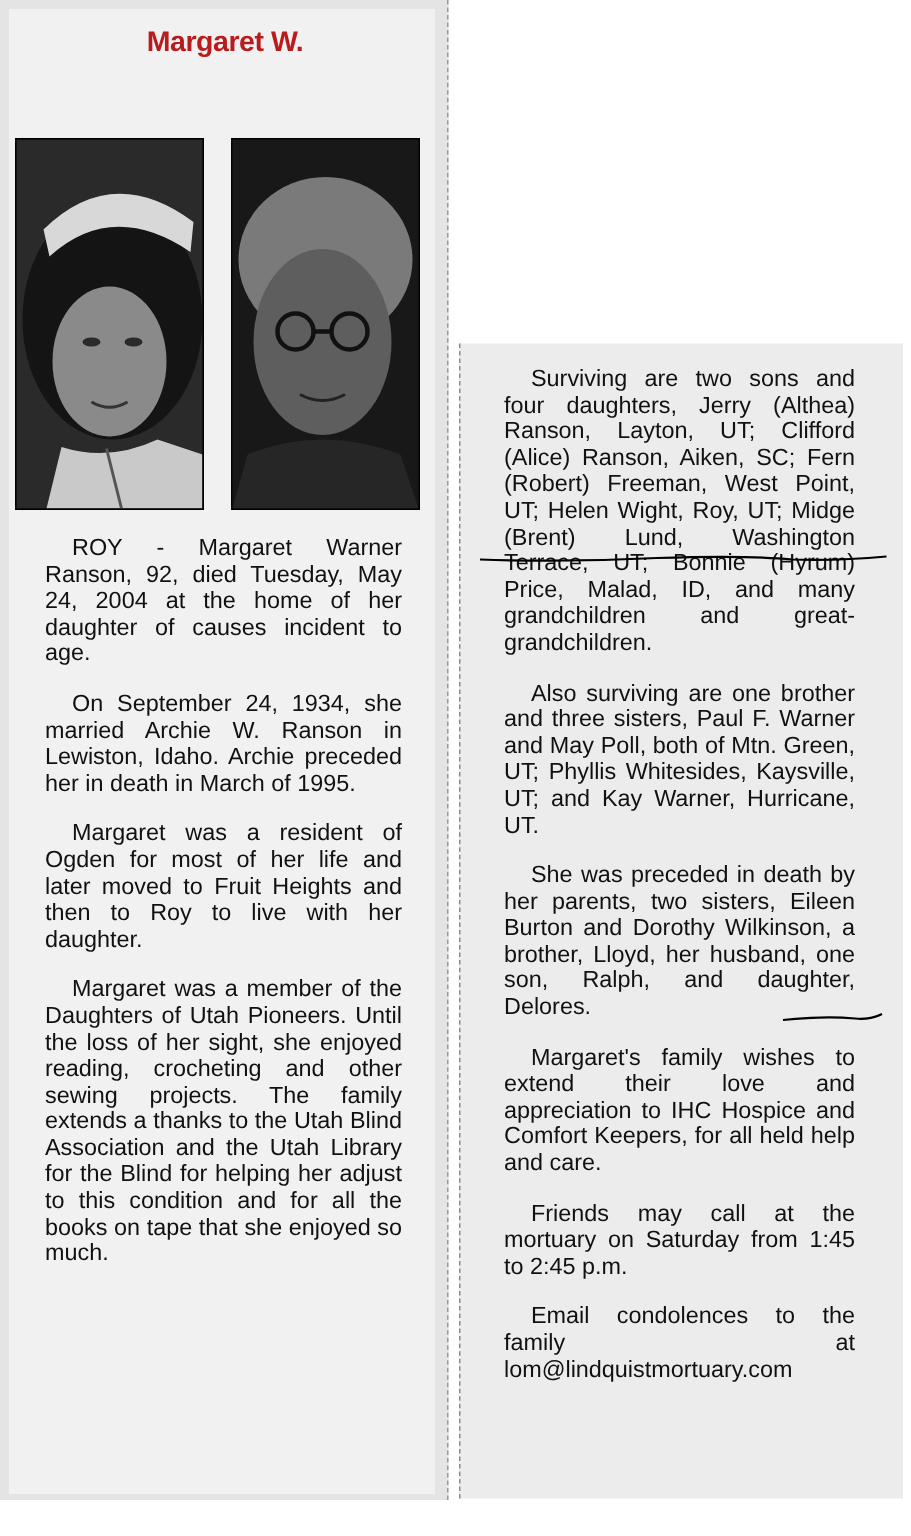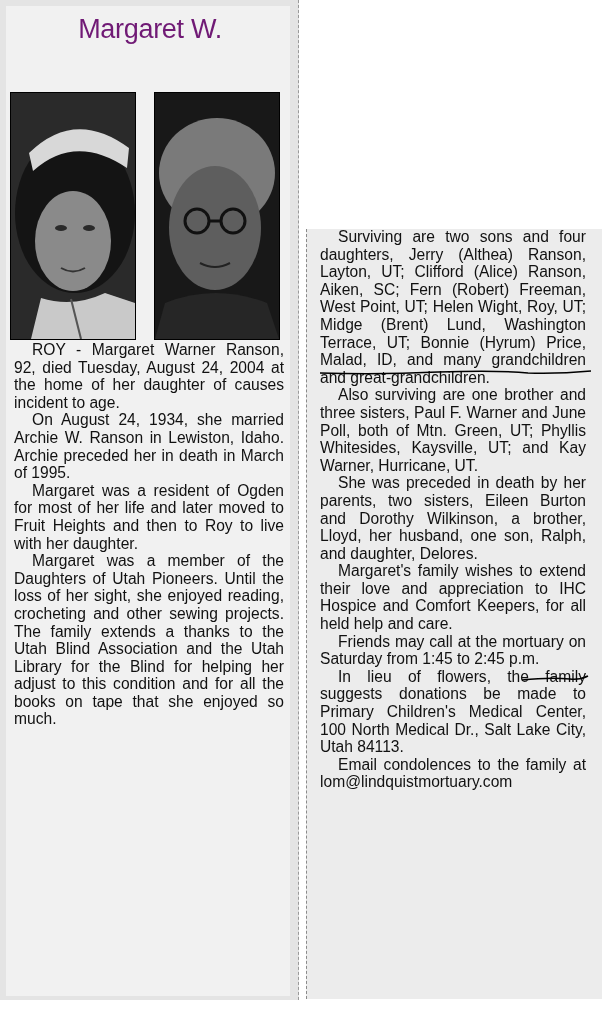--- a/index.html
+++ b/index.html
@@ -13,35 +13,35 @@
     position: absolute; left: 0; top: 0; width: 298px; height: 1000px;
     background: #e4e4e4;
     border-right: 1px dashed #9a9a9a;
   }
   .left-inner {
     position: absolute; left: 6px; top: 6px; width: 284px; height: 990px;
     background: #f1f1f1;
   }
   .headline {
     position: absolute; left: 8px; top: 12px; width: 284px;
-    text-align: center; font-weight: normal; font-size: 27px; line-height: 34px;
-    letter-spacing: -0.3px; color: #701a75;
+    text-align: center; font-weight: bold; font-size: 19px; line-height: 34px;
+    letter-spacing: -0.3px; color: #b91c1c;
   }
   .photo {
     position: absolute; top: 92px; height: 246px;
     background: #1b1b1b; border: 1px solid #000; overflow: hidden;
   }
   .photo-young { left: 10px; width: 124px; }
   .photo-old { left: 154px; width: 124px; }
   .photo svg { width: 100%; height: 100%; display: block; }
   .text-block {
     position: absolute; font-size: 15.6px; line-height: 17.6px;
     text-align: justify; color: #111;
   }
-  .text-block p { margin: 0; text-indent: 18px; }
+  .text-block p { margin: 16px; text-indent: 18px; }
   .left-text { left: 14px; top: 341px; width: 270px; }
   .right-col {
     position: absolute; left: 306px; top: 229px; width: 295px; height: 770px;
     background: #ececec;
     border-left: 1px dashed #8a8a8a;
   }
   .right-text { left: 320px; top: 228px; width: 266px; }
   .hand-line { position: absolute; }
 </style>
 </head>
@@ -76,35 +76,34 @@
     <ellipse cx="60" cy="135" rx="46" ry="62" fill="#5e5e5e"></ellipse>
     <circle cx="42" cy="128" r="12" fill="none" stroke="#111" stroke-width="3"></circle>
     <circle cx="78" cy="128" r="12" fill="none" stroke="#111" stroke-width="3"></circle>
     <line x1="54" y1="128" x2="66" y2="128" stroke="#111" stroke-width="3"></line>
     <path d="M45 170 Q60 178 75 170" stroke="#222" stroke-width="2" fill="none"></path>
     <path d="M0 246 L10 210 Q60 190 112 210 L124 246 Z" fill="#262626"></path>
   </svg>
 </div>
 
 <div class="text-block left-text">
-  <p>ROY - Margaret Warner Ranson, 92, died Tuesday, August 24, 2004 at the home of her daughter of causes incident to age.</p>
-  <p>On August 24, 1934, she married Archie W. Ranson in Lewiston, Idaho. Archie preceded her in death in March of 1995.</p>
+  <p>ROY - Margaret Warner Ranson, 92, died Tuesday, May 24, 2004 at the home of her daughter of causes incident to age.</p>
+  <p>On September 24, 1934, she married Archie W. Ranson in Lewiston, Idaho. Archie preceded her in death in March of 1995.</p>
   <p>Margaret was a resident of Ogden for most of her life and later moved to Fruit Heights and then to Roy to live with her daughter.</p>
   <p>Margaret was a member of the Daughters of Utah Pioneers. Until the loss of her sight, she enjoyed reading, crocheting and other sewing projects. The family extends a thanks to the Utah Blind Association and the Utah Library for the Blind for helping her adjust to this condition and for all the books on tape that she enjoyed so much.</p>
 </div>
 
 <div class="right-col"></div>
 
 <div class="text-block right-text">
   <p>Surviving are two sons and four daughters, Jerry (Althea) Ranson, Layton, UT; Clifford (Alice) Ranson, Aiken, SC; Fern (Robert) Freeman, West Point, UT; Helen Wight, Roy, UT; Midge (Brent) Lund, Washington Terrace, UT; Bonnie (Hyrum) Price, Malad, ID, and many grandchildren and great-grandchildren.</p>
-  <p>Also surviving are one brother and three sisters, Paul F. Warner and June Poll, both of Mtn. Green, UT; Phyllis Whitesides, Kaysville, UT; and Kay Warner, Hurricane, UT.</p>
+  <p>Also surviving are one brother and three sisters, Paul F. Warner and May Poll, both of Mtn. Green, UT; Phyllis Whitesides, Kaysville, UT; and Kay Warner, Hurricane, UT.</p>
   <p>She was preceded in death by her parents, two sisters, Eileen Burton and Dorothy Wilkinson, a brother, Lloyd, her husband, one son, Ralph, and daughter, Delores.</p>
   <p>Margaret's family wishes to extend their love and appreciation to IHC Hospice and Comfort Keepers, for all held help and care.</p>
   <p>Friends may call at the mortuary on Saturday from 1:45 to 2:45 p.m.</p>
-  <p>In lieu of flowers, the family suggests donations be made to Primary Children's Medical Center, 100 North Medical Dr., Salt Lake City, Utah 84113.</p>
   <p>Email condolences to the family at lom@lindquistmortuary.com</p>
 </div>
 
 <svg class="hand-line" style="left:318px; top:368px; width:275px; height:8px;" viewBox="0 0 275 8">
   <path d="M2 5 Q60 7 120 4 Q180 2 210 5 Q240 6 273 3" stroke="#000" stroke-width="1.5" fill="none"></path>
 </svg>
 <svg class="hand-line" style="left:520px; top:673px; width:70px; height:10px;" viewBox="0 0 70 10">
   <path d="M2 7 Q30 4 50 6 Q60 7 68 3" stroke="#000" stroke-width="1.5" fill="none"></path>
 </svg>
 

